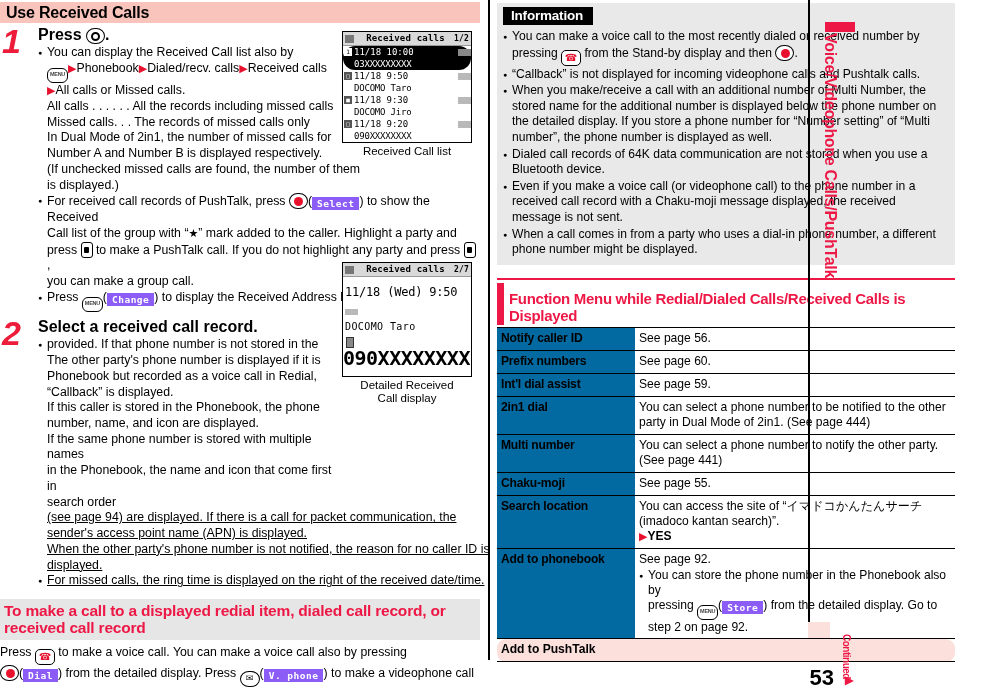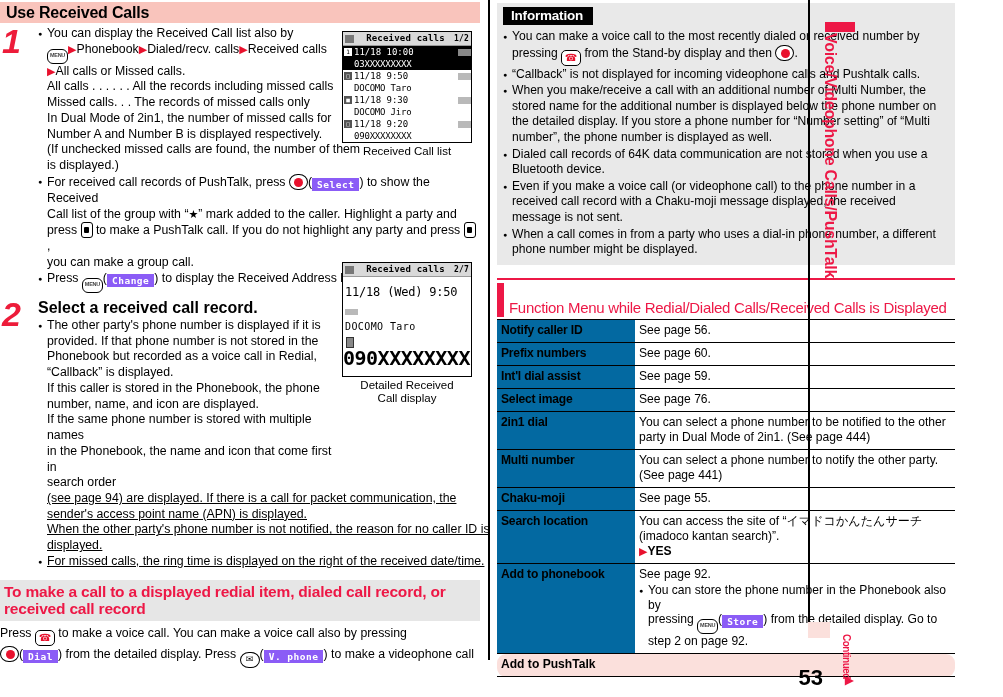--- a/index.html
+++ b/index.html
@@ -127,21 +127,21 @@
     letter-spacing:0.2px;
   }
   .shot-head .hd-ic{width:9px;height:8px;background:#777;margin-right:3px;display:inline-block;}
   .shot-head .hd-t{flex:1;text-align:center;}
   .shot-head .hd-p{font-size:8px;}
   .row{display:flex;align-items:center;font-size:9px;height:12px;line-height:12px;padding-left:1px;}
   .row .ic{width:8px;height:8px;background:#555;color:#fff;font-size:6px;line-height:8px;text-align:center;margin-right:2px;display:inline-block;}
   .row .spacer{flex:1;}
   .row .tag{background:#b9b9b9;color:#444;font-size:5.5px;padding:0 2px;height:7px;line-height:7px;letter-spacing:-0.3px;}
   .row2{font-size:9px;height:12px;line-height:12px;padding-left:11px;letter-spacing:-0.2px;}
-  .sel{background:#000;color:#fff;}
+  .sel{background:#000;color:#fff;border-radius:12px;}
   .sel .ic{background:#fff;color:#000;}
   .sel .tag{background:#888;color:#eee;}
   .shot-cap{text-align:center;font-size:11.5px;font-family:"Liberation Sans",sans-serif;margin-top:2px;line-height:1.12;}
 
   .det-line{font-size:12px;padding:8px 2px 0 2px;letter-spacing:-0.2px;}
   .det-tag{background:#b9b9b9;color:#444;font-size:5.5px;padding:0 2px;margin:1px 0 0 2px;display:inline-block;letter-spacing:-0.3px;}
   .det-name{font-size:10px;padding:3px 2px 0 2px;letter-spacing:0.4px;}
   .det-icon{width:6px;height:9px;border:1px solid #333;background:#888;margin:5px 0 0 3px;}
   .det-num{
     font-size:20px;font-weight:bold;text-align:right;
@@ -173,24 +173,24 @@
     margin-bottom:3px;
     letter-spacing:-0.2px;
   }
   .info-box .b{font-size:12.1px;line-height:1.29;margin-top:1px;}
 
   .sec-red{
     position:relative;
     margin-top:13px;
     padding-left:12px;
     color:#ed1846;
-    font-size:15px;font-weight:normal;
+    font-size:15px;font-weight:bold;
     letter-spacing:-0.3px;
     border-top:2px solid #ed1846;
-    padding-top:19px;
+    padding-top:10px;
     padding-bottom:3px;
   }
   .sec-red:before{
     content:"";position:absolute;left:0;top:3px;width:7px;bottom:2px;background:#ed1846;
   }
 
   table.fmenu{border-collapse:collapse;width:100%;font-size:12.1px;table-layout:fixed;}
   table.fmenu td{
     border-top:1.4px solid #000;
     padding:3px 4px 4px 4px;
@@ -214,21 +214,21 @@
     position:absolute;left:17px;top:22px;width:30px;height:10px;background:#ed1846;
   }
   .edge-text{
     position:absolute;left:13px;top:33px;
     writing-mode:vertical-rl;
     font-size:16px;font-weight:bold;color:#ed1846;
     letter-spacing:-0.3px;
     white-space:nowrap;
   }
   .pageno{
-    position:absolute;right:33px;bottom:6px;
+    position:absolute;right:22px;bottom:6px;
     font-size:22px;font-weight:bold;margin-top:33px;
   }
   .cont{
     position:absolute;right:4px;bottom:18px;
     writing-mode:vertical-rl;
     font-size:10px;font-weight:bold;color:#ed1846;
     letter-spacing:-0.5px;
   }
   .cont-arr{position:absolute;right:2px;bottom:10px;color:#ed1846;font-size:12px;}
   .edge-pinkbar{position:absolute;left:0;bottom:59px;width:22px;height:16px;background:#fbe0dc;}
@@ -239,20 +239,24 @@
 <div class="page">
 
   <div class="col-left">
 
     <div class="title-bar">
       <span>Use Received Calls</span>
     </div>
 
     <div class="step" style="margin-top:3px;">
       <div class="step-num">1</div>
+      <div class="step-title">
+        <span>Press</span>
+        <span class="key-o"></span><span>.</span>
+      </div>
 
       <div class="bullets" style="width:330px;">
         <div class="b">
           <div>You can display the Received Call list also by</div>
           <div>
             <span class="key-menu">MENU</span><span class="arrow-red">▶</span>Phonebook<span class="arrow-red">▶</span>Dialed/recv. calls<span class="arrow-red">▶</span>Received calls
           </div>
           <div><span class="arrow-red">▶</span>All calls or Missed calls.</div>
           <div>All calls . . . . . .  All the records including missed calls</div>
           <div>Missed calls. . .  The records of missed calls only</div>
@@ -321,22 +325,22 @@
       </div>
       <div class="shot-cap">Received Call list</div>
     </div>
 
     <div class="step" style="margin-top:6px;">
       <div class="step-num">2</div>
       <div class="step-title">Select a received call record.</div>
 
       <div class="bullets" style="width:300px;">
         <div class="b">
+          <div>provided. If that phone number is not stored in the</div>
           <div>The other party's phone number is displayed if it is</div>
-          <div>provided. If that phone number is not stored in the</div>
           <div>Phonebook but recorded as a voice call in Redial,</div>
           <div>“Callback” is displayed.</div>
           <div>If this caller is stored in the Phonebook, the phone</div>
           <div>number, name, and icon are displayed.</div>
           <div>If the same phone number is stored with multiple names</div>
           <div>in the Phonebook, the name and icon that come first in</div>
           <div>search order</div>
         </div>
       </div>
       <div class="bullets" style="width:470px;text-decoration:underline;">
@@ -412,24 +416,20 @@
         <td class="k">Notify caller ID</td>
         <td class="v">See page 56.</td>
       </tr>
       <tr>
         <td class="k">Prefix numbers</td>
         <td class="v">See page 60.</td>
       </tr>
       <tr>
         <td class="k">Int'l dial assist</td>
         <td class="v">See page 59.</td>
-      </tr>
-      <tr>
-        <td class="k">Select image</td>
-        <td class="v">See page 76.</td>
       </tr>
       <tr>
         <td class="k">2in1 dial</td>
         <td class="v">You can select a phone number to be notified to the other party in Dual Mode of 2in1. (See page 444)</td>
       </tr>
       <tr>
         <td class="k">Multi number</td>
         <td class="v">You can select a phone number to notify the other party. (See page 441)</td>
       </tr>
       <tr>

